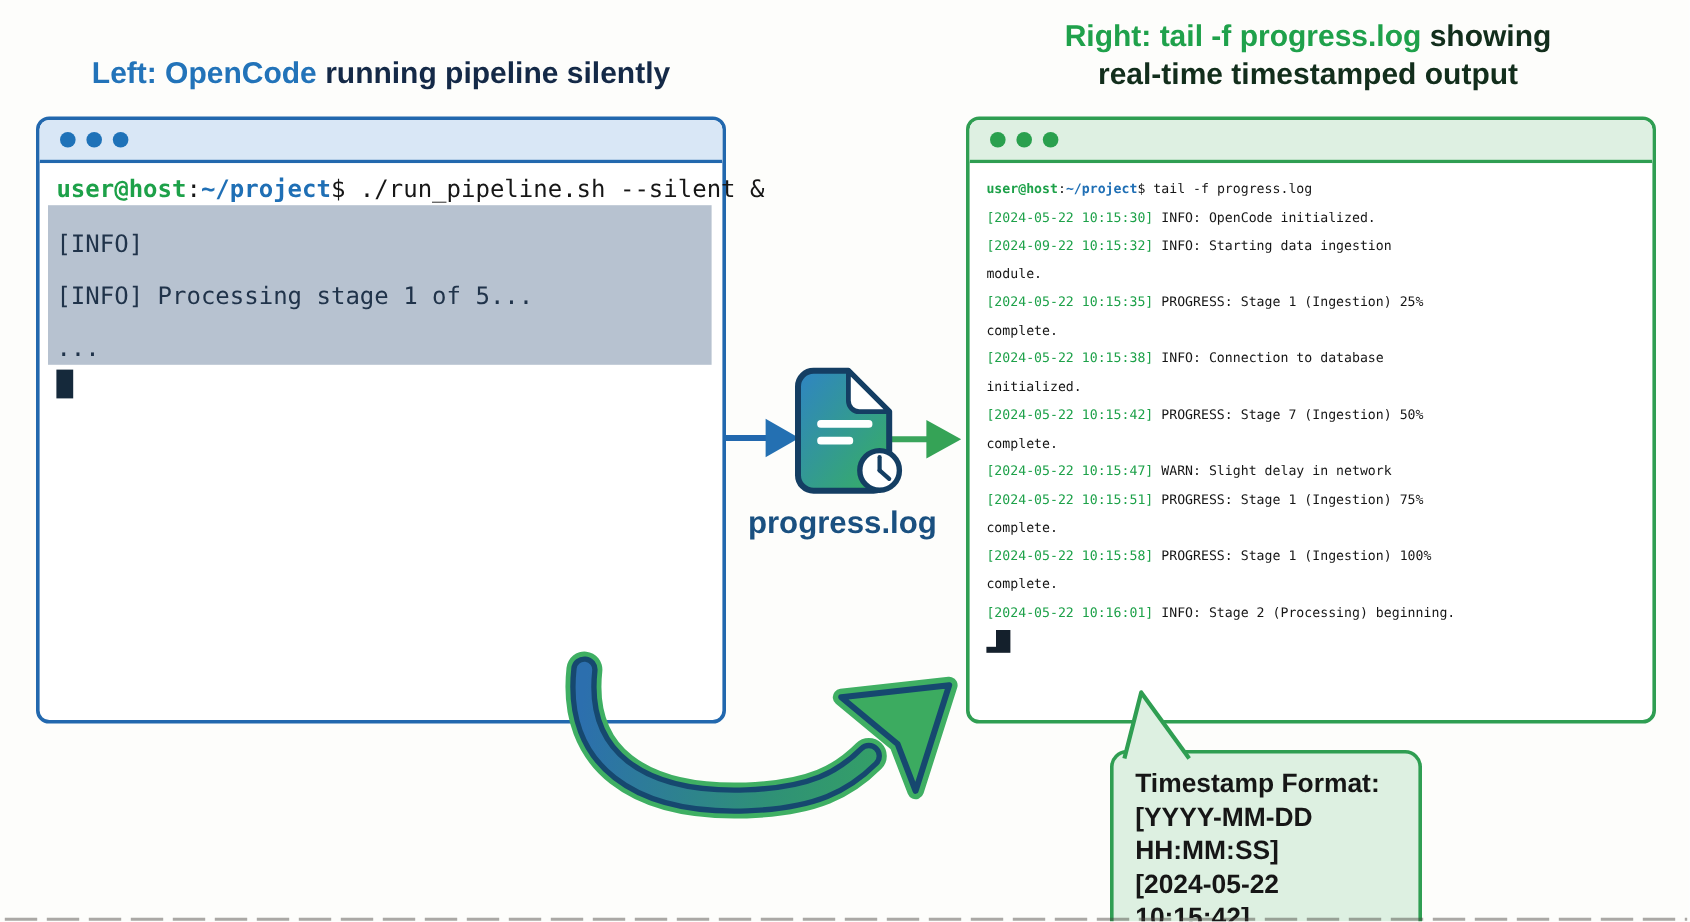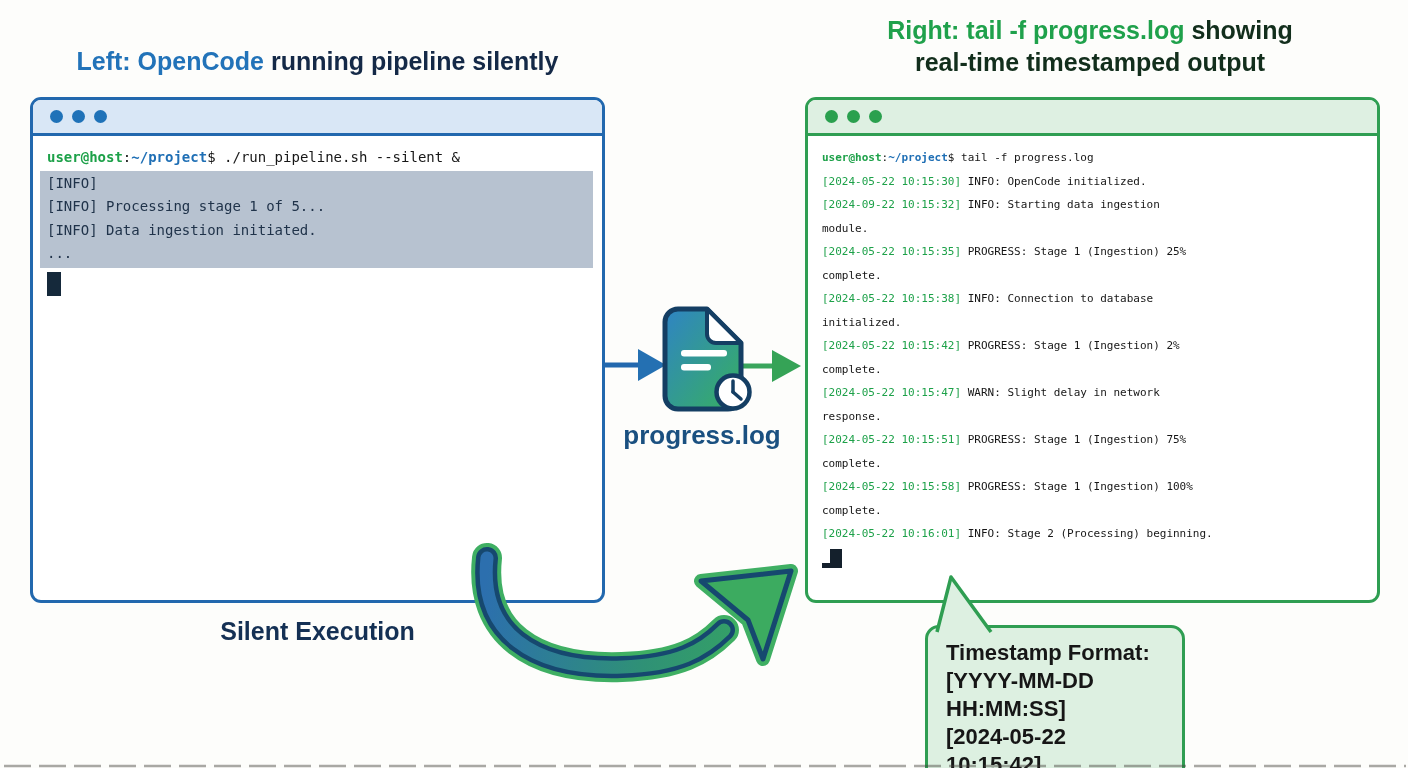--- a/index.html
+++ b/index.html
@@ -29,28 +29,28 @@
   .titlebar { height:33px; display:flex; align-items:center; gap:9px; padding-left:17px;
               border-radius:8px 8px 0 0; }
   .blue  .titlebar { background:var(--blue_titlebar,#d9e7f6);  border-bottom:3px solid var(--blue_accent,#2268ae); }
   .green .titlebar { background:var(--green_titlebar,#def0e2); border-bottom:3px solid var(--green_accent,#2f9e52); }
   .dot { width:13px; height:13px; border-radius:50%; }
   .blue  .dot { background:var(--blue_dot,#1f72b8); }
   .green .dot { background:var(--green_dot,#2aa04e); }
 
   .term-body { padding:10px 14px 0; font-family:"DejaVu Sans Mono", monospace;
                color:var(--terminal_text,#161616); }
-  .blue  .term-body { font-size:14px; line-height:23.5px; }
+  .blue  .term-body { font-size:20px; line-height:23.5px; }
   .green .term-body { font-size:11px; line-height:23.5px; }
   .tline { white-space:pre; }
   .u  { color:var(--prompt_green,#1da149); font-weight:bold; }
   .p  { color:var(--path_blue,#1f6fb5);    font-weight:bold; }
   .ts { color:var(--prompt_green,#1da149); }
   .hl-block { background:var(--highlight_bg,#b7c2d0); margin:1px -5px 0 -7px; padding:1px 5px 2px 7px; }
-  .hl-block .tline { color:#20334a; }
+  .hl-block .tline { color:#20334a;margin-top:20px; }
 
   .cursor-blue { width:14px; height:24px; background:#15293b; margin-top:4px; }
   .cursor-green { position:relative; width:12px; height:19px; background:#14202c; margin:3px 0 0 8px; }
   .cursor-green::before { content:""; position:absolute; left:-8px; bottom:0; width:8px; height:5px; background:#14202c; }
 
   
   .callout { position:absolute; left:925px; top:625px; width:260px; box-sizing:border-box;
              background:var(--callout_bg,#ddf0e1); border:3px solid var(--green_accent,#2f9e52);
              border-radius:14px; padding:11px 16px 12px 18px;
              font-size:22px; font-weight:bold; color:#161616; line-height:28px; }
@@ -76,21 +76,20 @@
     <div class="titlebar">
       <div class="dot"></div>
       <div class="dot"></div>
       <div class="dot"></div>
     </div>
     <div class="term-body">
       <div class="tline"><span class="u">user@host</span><span>:</span><span class="p">~/project</span><span>$</span><span> ./run_pipeline.sh --silent &amp;</span></div>
       <div class="hl-block">
           <div class="tline">[INFO]</div>
           <div class="tline">[INFO] Processing stage 1 of 5...</div>
-          <div class="tline">[INFO] Data ingestion initiated.</div>
           <div class="tline">...</div>
         </div>
       <div class="cursor-blue"></div>
     </div>
   </div>
 
   <div class="terminal green">
     <div class="titlebar">
       <div class="dot"></div>
       <div class="dot"></div>
@@ -99,35 +98,33 @@
     <div class="term-body">
       <div class="tline"><span class="u">user@host</span><span>:</span><span class="p">~/project</span><span>$</span><span> tail -f progress.log</span></div>
       <div>
           <div class="tline"><span class="ts">[2024-05-22 10:15:30]</span><span> INFO: OpenCode initialized.</span></div>
           <div class="tline"><span class="ts">[2024-09-22 10:15:32]</span><span> INFO: Starting data ingestion</span></div>
           <div class="tline"><span class="ts"></span><span>module.</span></div>
           <div class="tline"><span class="ts">[2024-05-22 10:15:35]</span><span> PROGRESS: Stage 1 (Ingestion) 25%</span></div>
           <div class="tline"><span class="ts"></span><span>complete.</span></div>
           <div class="tline"><span class="ts">[2024-05-22 10:15:38]</span><span> INFO: Connection to database</span></div>
           <div class="tline"><span class="ts"></span><span>initialized.</span></div>
-          <div class="tline"><span class="ts">[2024-05-22 10:15:42]</span><span> PROGRESS: Stage 1 (Ingestion) 2%</span></div>
+          <div class="tline"><span class="ts">[2024-05-22 10:15:42]</span><span> PROGRESS: Stage 7 (Ingestion) 50%</span></div>
           <div class="tline"><span class="ts"></span><span>complete.</span></div>
           <div class="tline"><span class="ts">[2024-05-22 10:15:47]</span><span> WARN: Slight delay in network</span></div>
-          <div class="tline"><span class="ts"></span><span>response.</span></div>
           <div class="tline"><span class="ts">[2024-05-22 10:15:51]</span><span> PROGRESS: Stage 1 (Ingestion) 75%</span></div>
           <div class="tline"><span class="ts"></span><span>complete.</span></div>
           <div class="tline"><span class="ts">[2024-05-22 10:15:58]</span><span> PROGRESS: Stage 1 (Ingestion) 100%</span></div>
           <div class="tline"><span class="ts"></span><span>complete.</span></div>
           <div class="tline"><span class="ts">[2024-05-22 10:16:01]</span><span> INFO: Stage 2 (Processing) beginning.</span></div>
         </div>
       <div class="cursor-green"></div>
     </div>
   </div>
 
-  <div class="caption">Silent Execution</div>
 
   <div class="file-label">progress.log</div>
 
   <div class="callout">
       <div>Timestamp Format:</div>
       <div>[YYYY-MM-DD HH:MM:SS]</div>
       <div>[2024-05-22 10:15:42]</div>
     </div>
 
   <svg class="overlay" viewBox="0 0 1408 768">

